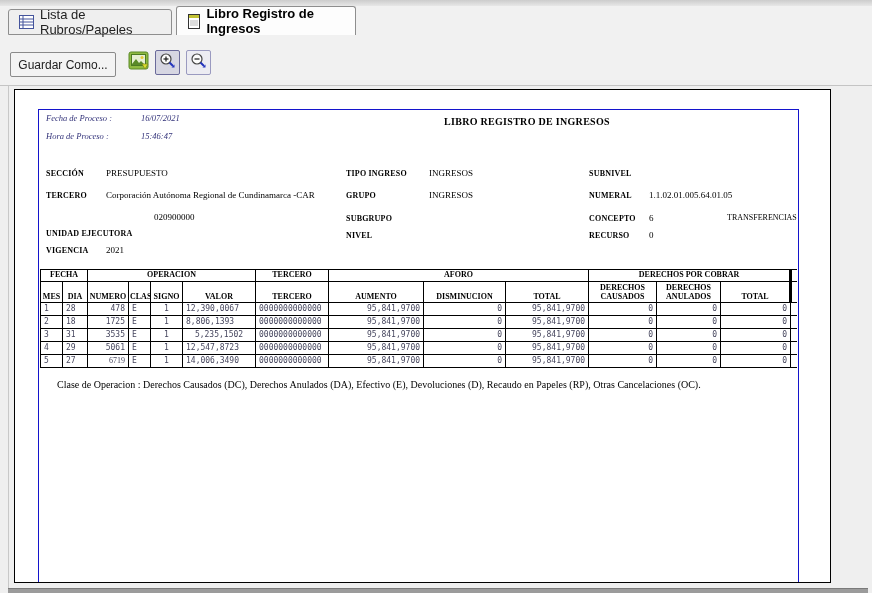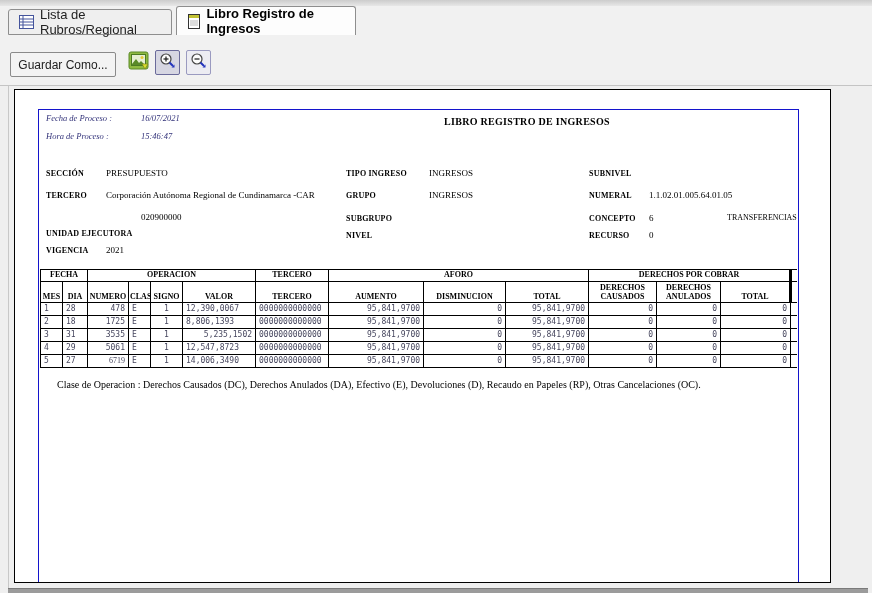--- a/index.html
+++ b/index.html
@@ -73,21 +73,21 @@
     <div class="tab inactive">
       <span class="ticon">
         <svg width="15" height="14" viewBox="0 0 15 14">
           <rect x="0.5" y="0.5" width="14" height="13" fill="#ffffff" stroke="#44549c"></rect>
           <line x1="1" y1="4" x2="14" y2="4" stroke="#44549c"></line>
           <line x1="1" y1="7" x2="14" y2="7" stroke="#44549c"></line>
           <line x1="1" y1="10" x2="14" y2="10" stroke="#44549c"></line>
           <line x1="4" y1="1" x2="4" y2="13" stroke="#44549c"></line>
         </svg>
       </span>
-      <span>Lista de Rubros/Regional</span>
+      <span>Lista de Rubros/Papeles</span>
     </div>
     <div class="tab active">
       <span class="ticon">
         <svg width="12" height="15" viewBox="0 0 12 15">
           <rect x="0.5" y="0.5" width="11" height="14" fill="#ffffff" stroke="#333333"></rect>
           <rect x="1" y="1" width="10" height="3" fill="#c2c233"></rect>
           <line x1="2" y1="7" x2="10" y2="7" stroke="#bbbbbb"></line>
           <line x1="2" y1="9" x2="10" y2="9" stroke="#bbbbbb"></line>
           <line x1="2" y1="11" x2="10" y2="11" stroke="#bbbbbb"></line>
         </svg>
@@ -140,21 +140,21 @@
         <span class="proc" style="left:102px; top:3px;">16/07/2021</span>
         <span class="proc" style="left:7px; top:21px;">Hora de Proceso :</span>
         <span class="proc" style="left:102px; top:21px;">15:46:47</span>
 
         <span class="rtitle">LIBRO REGISTRO DE INGRESOS</span>
 
         <span class="f-label" style="left:7px; top:59px;">SECCIÓN</span>
         <span class="f-value" style="left:67px; top:58px;">PRESUPUESTO</span>
         <span class="f-label" style="left:7px; top:81px;">TERCERO</span>
         <span class="f-value" style="left:67px; top:80px;">Corporación Autónoma Regional de Cundinamarca -CAR</span>
-        <span class="f-value" style="left:54px; top:102px;padding-left:48px;">020900000</span>
+        <span class="f-value" style="left:67px; top:102px;padding-left:48px;">020900000</span>
         <span class="f-label" style="left:7px; top:119px;">UNIDAD EJECUTORA</span>
         <span class="f-label" style="left:7px; top:136px;">VIGENCIA</span>
         <span class="f-value" style="left:67px; top:135px;">2021</span>
 
         <span class="f-label" style="left:307px; top:59px;">TIPO INGRESO</span>
         <span class="f-value" style="left:390px; top:58px;">INGRESOS</span>
         <span class="f-label" style="left:307px; top:81px;">GRUPO</span>
         <span class="f-value" style="left:390px; top:80px;">INGRESOS</span>
         <span class="f-label" style="left:307px; top:104px;">SUBGRUPO</span>
         <span class="f-label" style="left:307px; top:121px;">NIVEL</span>
@@ -244,21 +244,21 @@
                   <td style="text-align: right;">0</td>
                   <td style="text-align: right;">0</td>
                   <td style="text-align: left;"></td>
                 </tr>
                 <tr>
                   <td style="text-align: left;">3</td>
                   <td style="text-align: left;">31</td>
                   <td style="text-align: right;">3535</td>
                   <td style="text-align: left;">E</td>
                   <td style="text-align: center;">1</td>
-                  <td style="text-align: right;">5,235,1502</td>
+                  <td style="text-align: center;">5,235,1502</td>
                   <td style="text-align: left;">0000000000000</td>
                   <td style="text-align: right;">95,841,9700</td>
                   <td style="text-align: right;">0</td>
                   <td style="text-align: right;">95,841,9700</td>
                   <td style="text-align: right;">0</td>
                   <td style="text-align: right;">0</td>
                   <td style="text-align: right;">0</td>
                   <td style="text-align: left;"></td>
                 </tr>
                 <tr>

